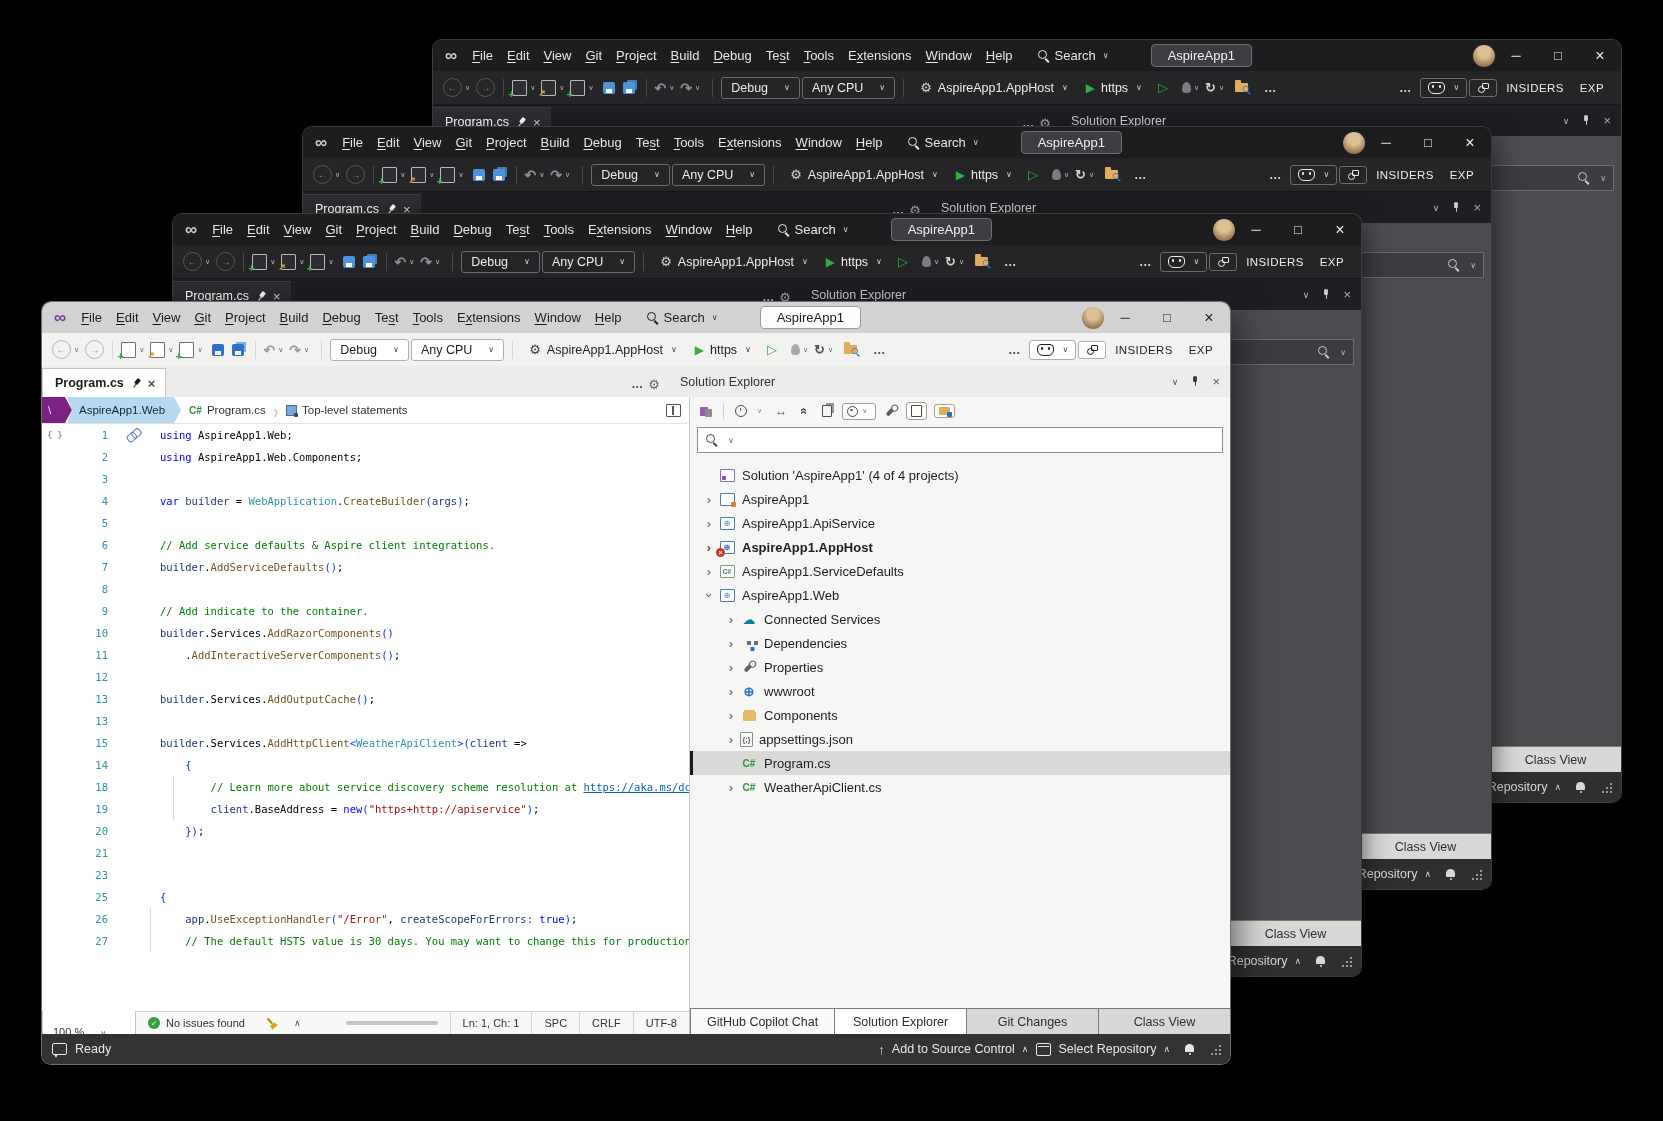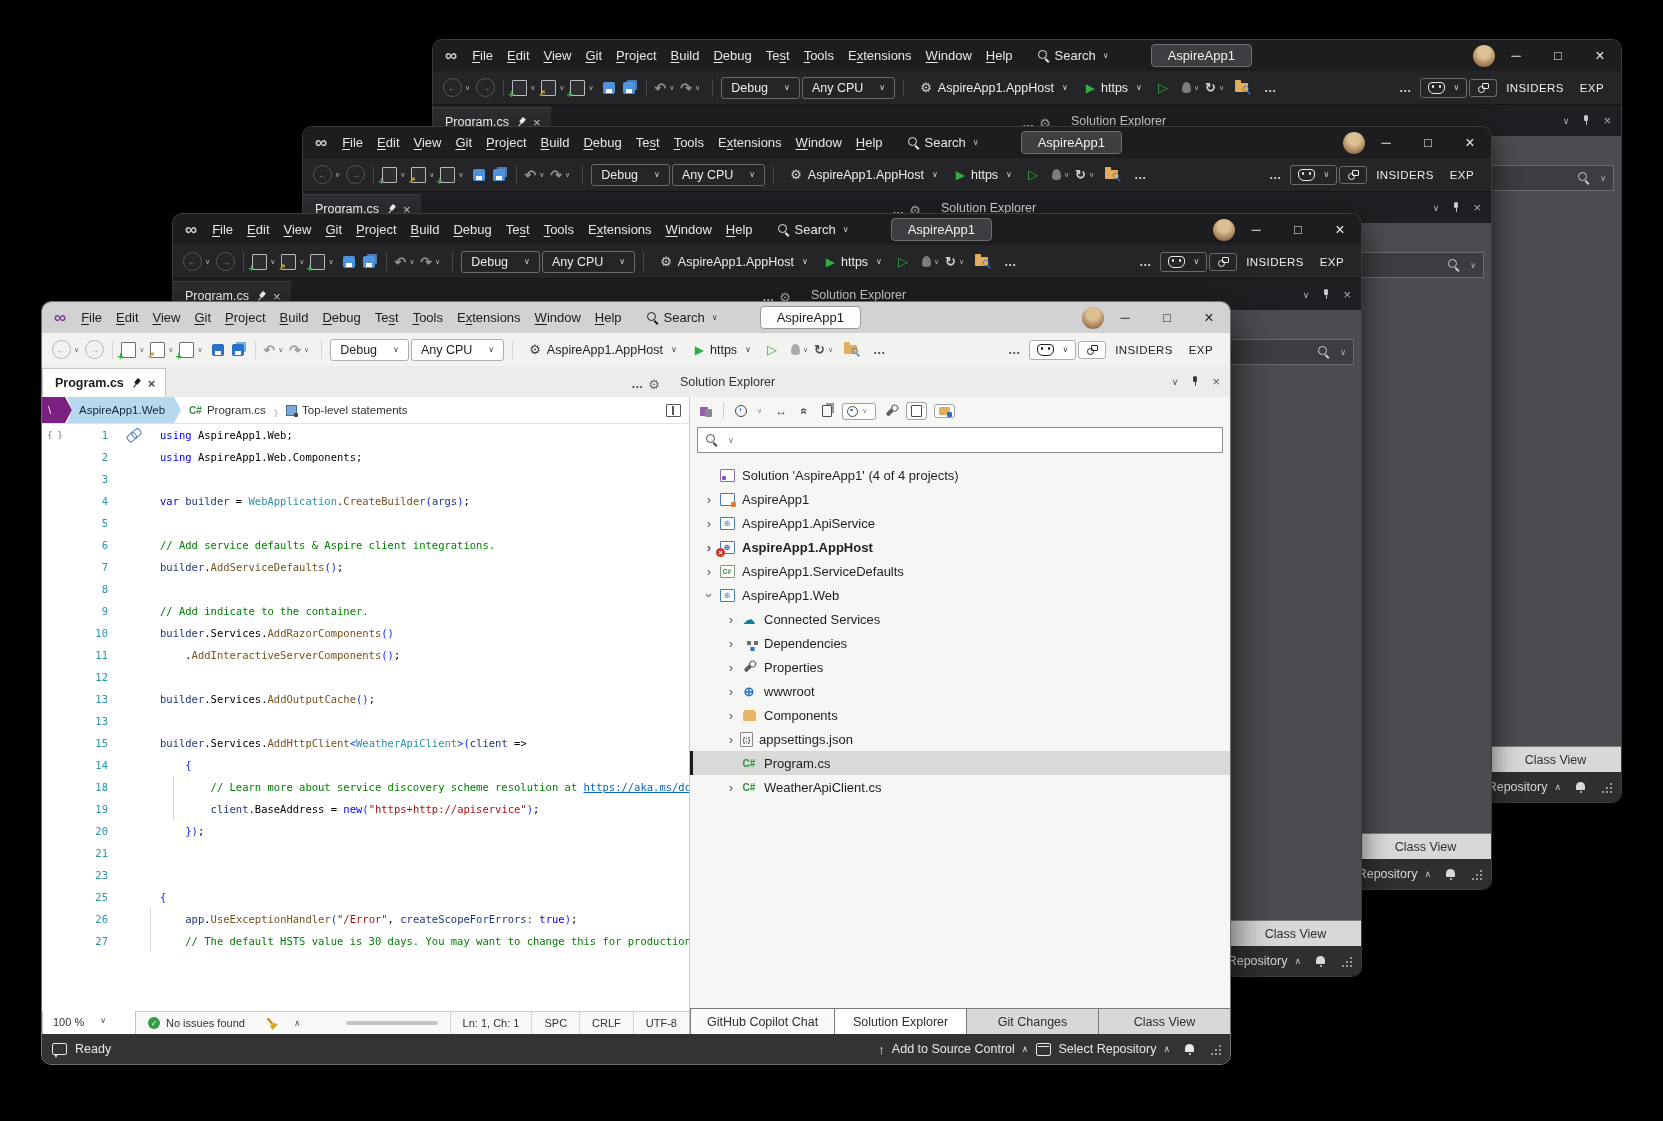--- a/index.html
+++ b/index.html
@@ -183,21 +183,21 @@
   .ltext{flex:1;min-width:0}
   .iguide{position:absolute;top:0;bottom:0;width:1px;background:#d8d8d8}
   .iguide.g1{left:131px}.iguide.g2{left:108px}
   .tk-k{color:#0000ff}.tk-t{color:#2b91af}.tk-m{color:#74531f}.tk-v{color:#1f377f}
   .tk-s{color:#a31515}.tk-c{color:#008000}.tk-p{color:#010101}.tk-b{color:#0431fa}
   .tk-l{color:#0563c1;text-decoration:underline}
 
   
   .editor-statusbar{height:22px;flex:none;display:flex;align-items:center;background:#f8f8f6;border-top:1px solid #cfcfcf;
     font-size:11px;color:#333}
-  .zoombox{display:flex;align-items:flex-start;gap:14px;border:1px solid #c3c3c3;background:#fff;height:100%;
+  .zoombox{display:flex;align-items:flex-end;gap:14px;border:1px solid #c3c3c3;background:#fff;height:100%;
     padding:7px 8px 0 10px;min-width:74px}
   .health{display:flex;align-items:center;gap:6px;padding:0 12px;white-space:nowrap}
   .okcheck{width:12px;height:12px;border-radius:50%;background:#2f9e44;color:#fff;font-size:8px;display:flex;
     align-items:center;justify-content:center}
   .broom{width:13px;height:13px;position:relative;transform:rotate(-42deg);margin:0 8px;flex:none}
   .broom::before{content:"";position:absolute;left:5.5px;top:0;width:2px;height:7px;background:#b8860b}
   .broom::after{content:"";position:absolute;left:2.5px;top:7px;width:8px;height:5px;background:#daa520;
     clip-path:polygon(20% 0,80% 0,100% 100%,0 100%)}
   .caret-up{font-size:9px;color:#555;margin:0 8px}
   .hscroll{flex:1;height:100%;position:relative}

